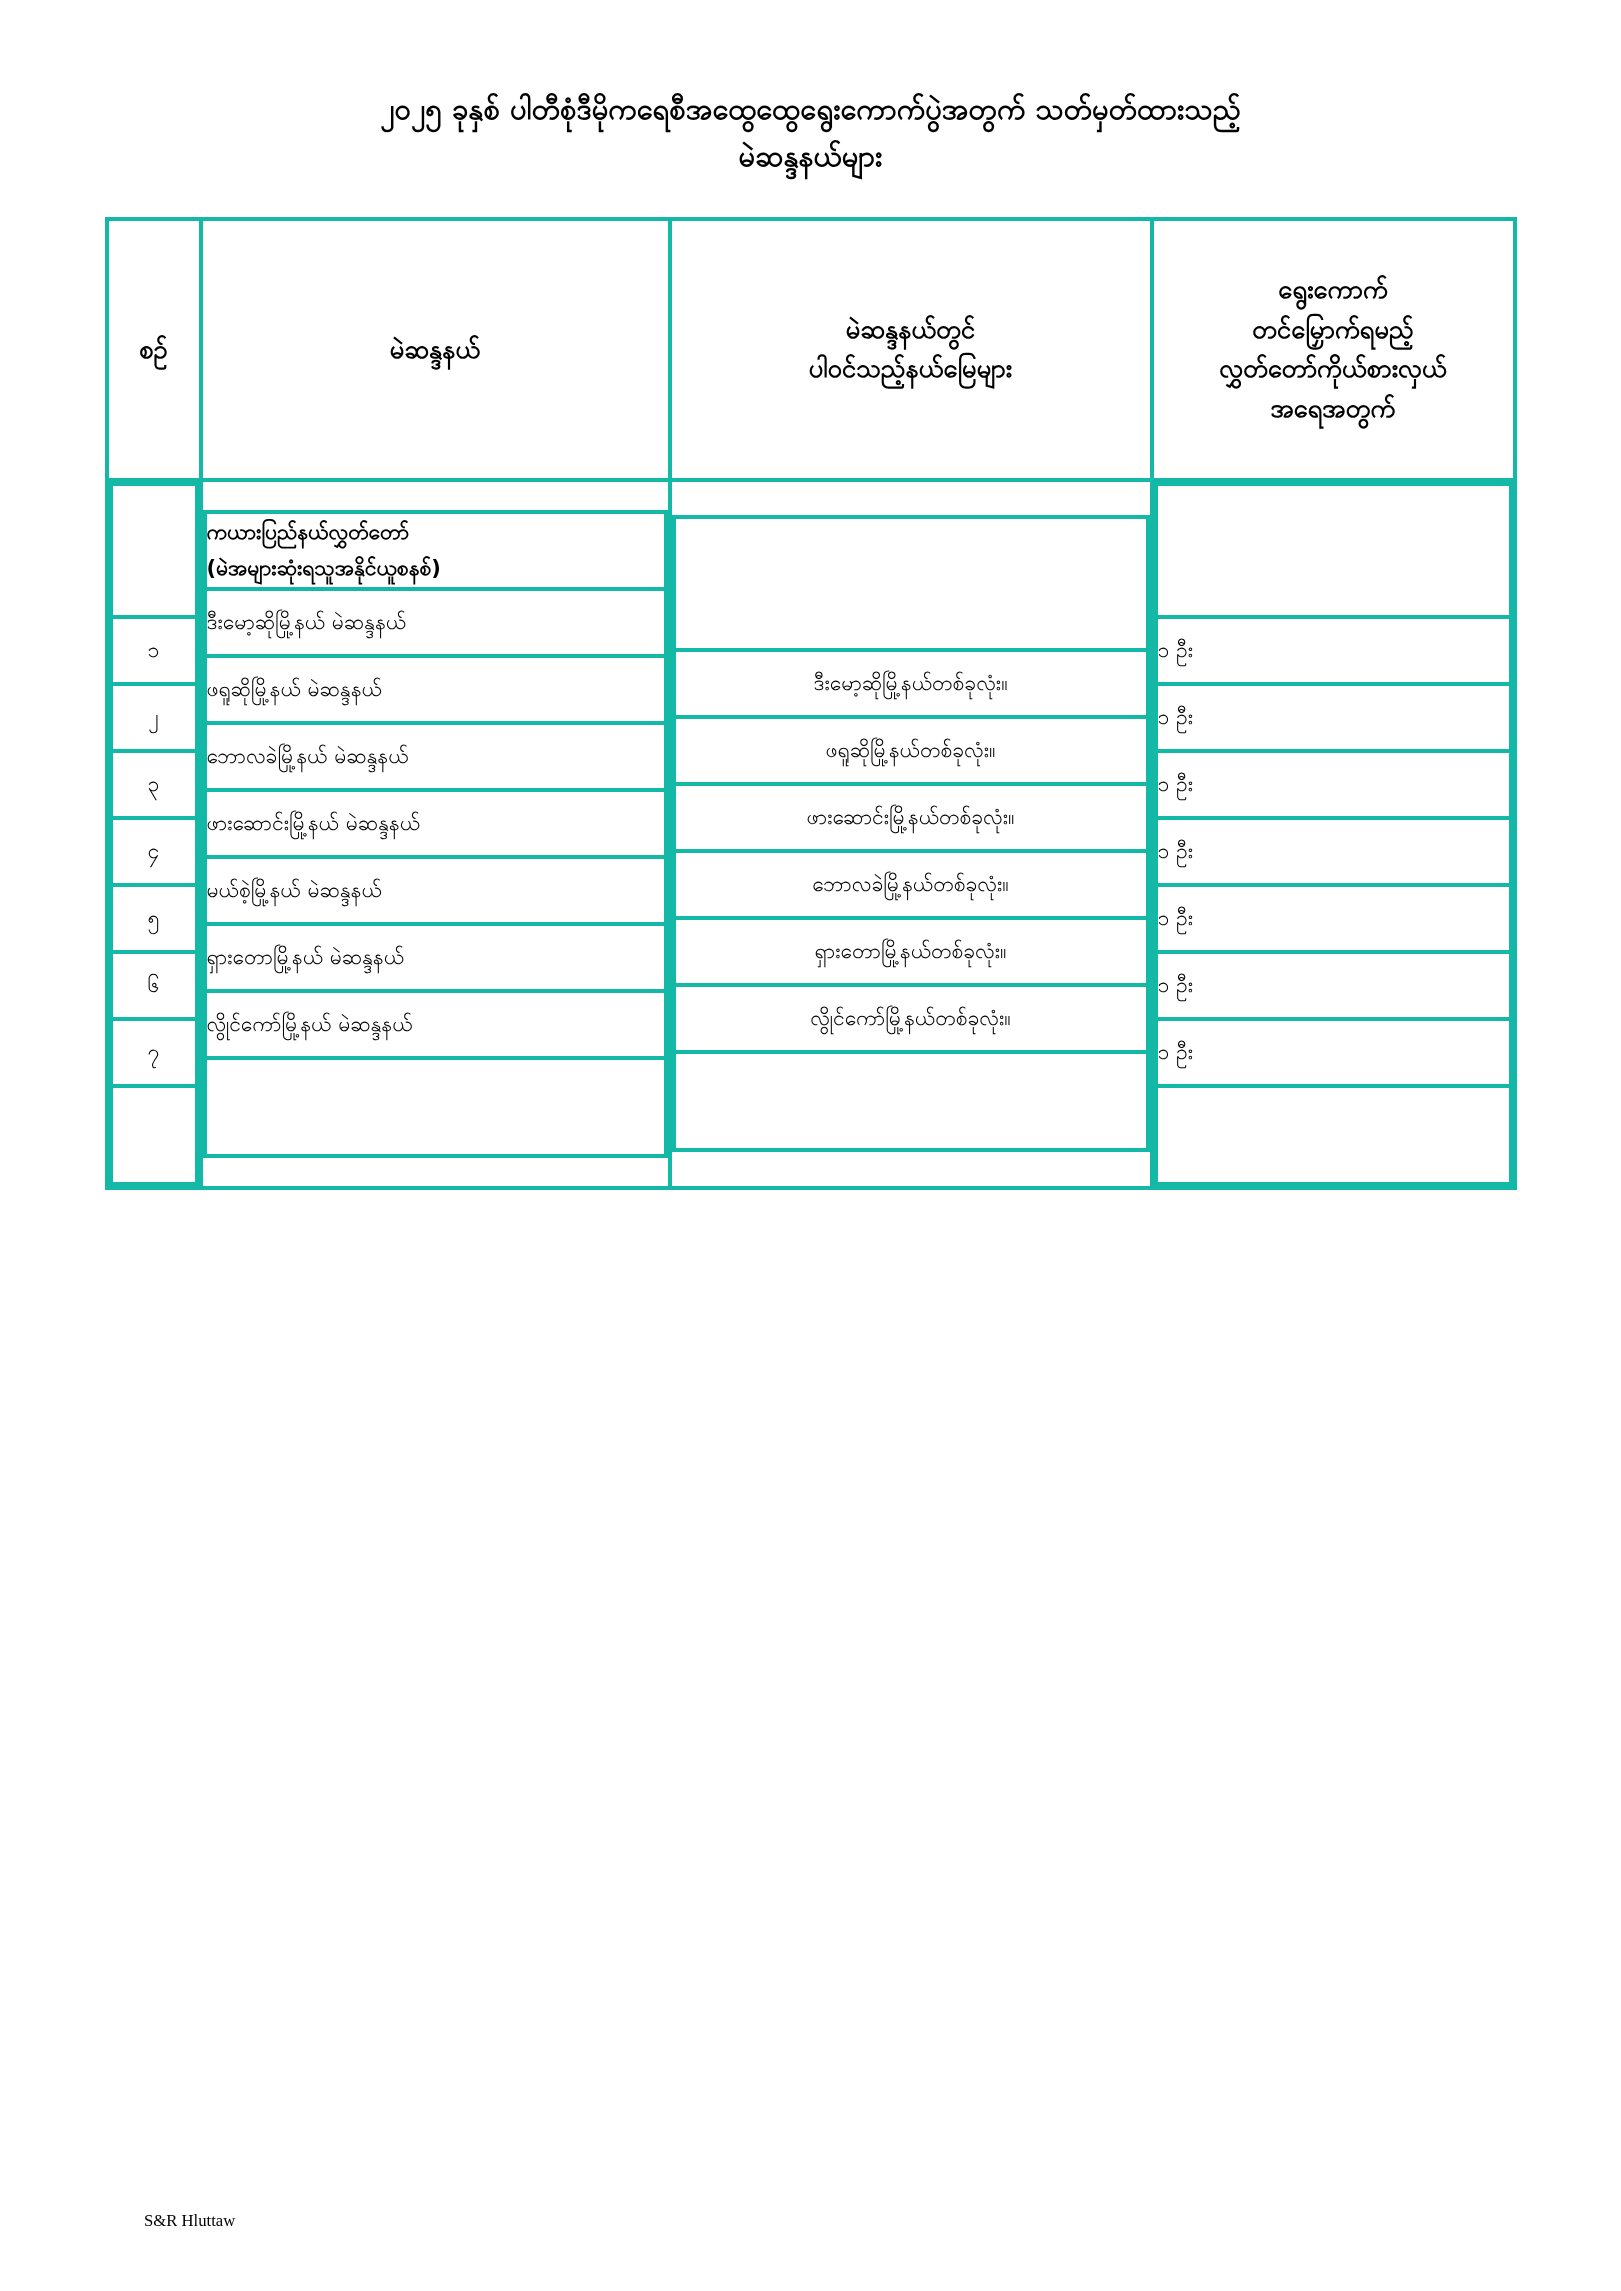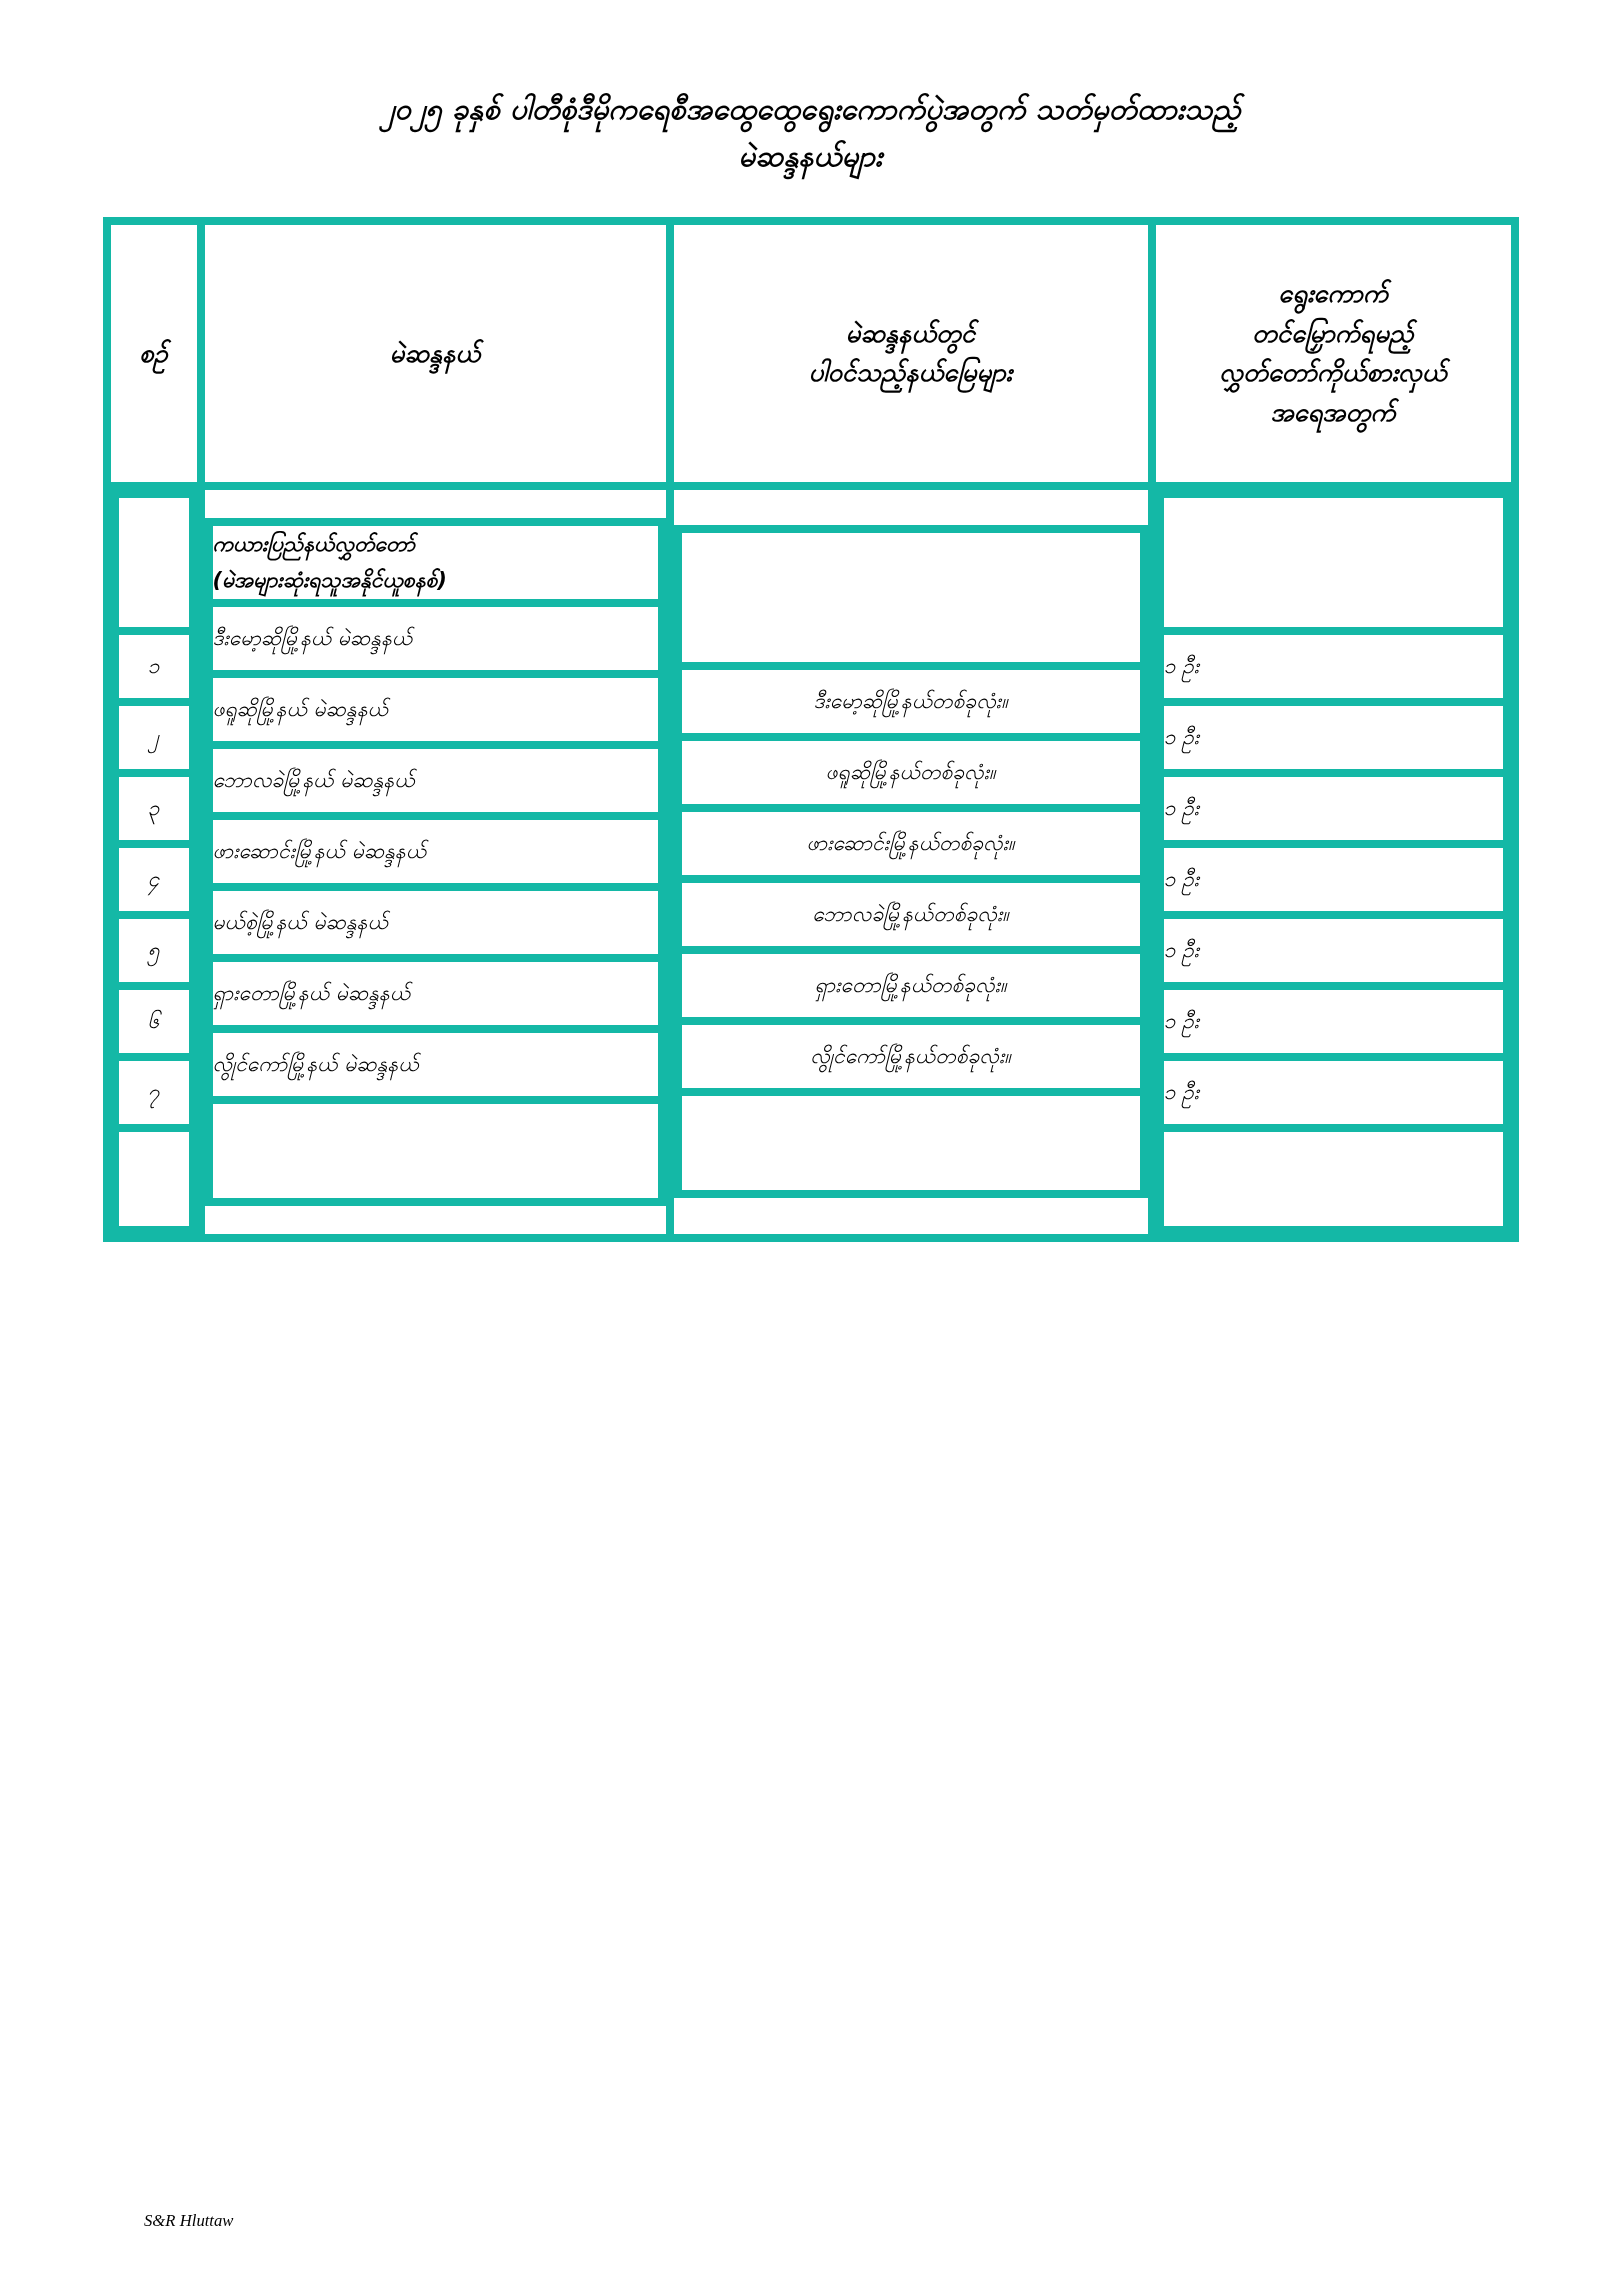--- a/index.html
+++ b/index.html
@@ -14,21 +14,20 @@
     color: #000000;
     position: relative;
     overflow: hidden;
   }
   .page {
     position: relative;
     width: 1621px;
     height: 2292px;
     box-sizing: border-box;
     padding: 0;
-    font-style: italic;
   }
   .doc-title {
     text-align: center;
     font-size: 29px;
     line-height: 1.62;
     font-weight: 600;
     margin: 0;
     padding-top: 86px;
     padding-left: 118px;
     padding-right: 118px;
@@ -38,21 +37,21 @@
     display: block;
     white-space: nowrap;
   }
   table.main-table {
     border-collapse: collapse;
     margin: 37px auto 0 auto;
     width: 1407px;
     table-layout: fixed;
   }
   table.main-table td, table.main-table th {
-    border: 8px solid #14b8a6;
+    border: 4px solid #14b8a6;
     padding: 0;
     vertical-align: middle;
   }
   thead th {
     font-weight: 600;
     font-size: 25.5px;
     line-height: 1.55;
     text-align: center;
     height: 257px;
     padding: 5.9px 7.8px;

